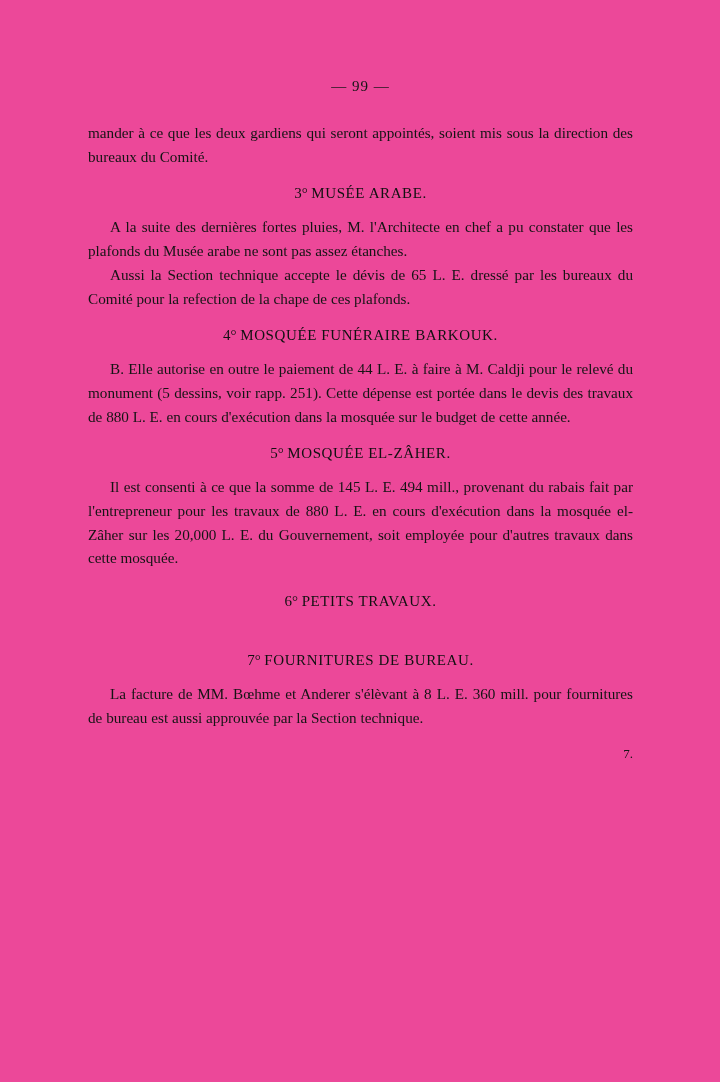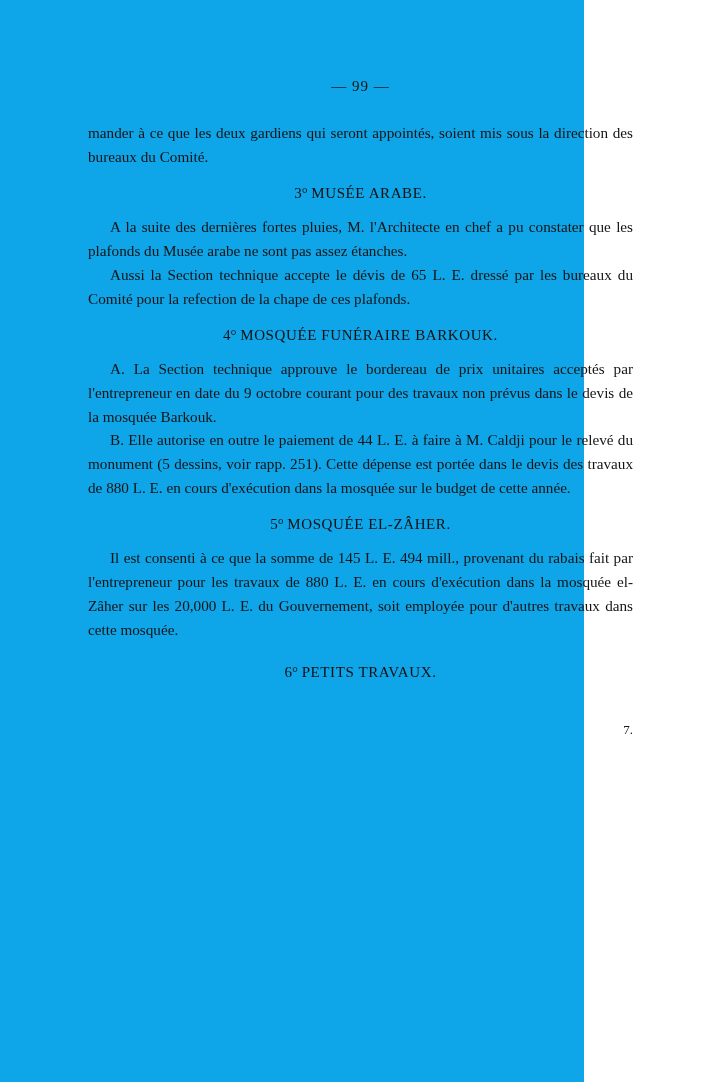--- a/index.html
+++ b/index.html
@@ -9,23 +9,23 @@
   body {
     width: 720px;
     height: 1082px;
     background: #ffffff;
     font-family: "Liberation Serif", serif;
     color: #1a1a1a;
     overflow: hidden;
   }
   .page {
     position: relative;
-    width: 584px;
+    width: 720px;
     height: 1082px;
-    background: #0ea5e9;
+    background: #ec4899;
   }
   .content {
     position: absolute;
     left: 88px;
     top: 78px;
     width: 545px;
   }
   .page-number {
     text-align: center;
     font-size: 15px;
@@ -103,21 +103,20 @@
       </div>
       <p class="para indent">A la suite des dernières fortes pluies, M. l'Architecte en chef a pu constater que les plafonds du Musée arabe ne sont pas assez étanches.</p>
       <p class="para indent">Aussi la Section technique accepte le dévis de 65 L. E. dressé par les bureaux du Comité pour la refection de la chape de ces plafonds.</p>
     </div>
 
     <div class="block">
       <div class="section-head">
         <span class="num">4°</span>
         <span class="title">MOSQUÉE FUNÉRAIRE BARKOUK.</span>
       </div>
-      <p class="para indent">A. La Section technique approuve le bordereau de prix unitaires acceptés par l'entrepreneur en date du 9 octobre courant pour des travaux non prévus dans le devis de la mosquée Barkouk.</p>
       <p class="para indent">B. Elle autorise en outre le paiement de 44 L. E. à faire à M. Caldji pour le relevé du monument (5 dessins, voir rapp. 251). Cette dépense est portée dans le devis des travaux de 880 L. E. en cours d'exécution dans la mosquée sur le budget de cette année.</p>
     </div>
 
     <div class="block">
       <div class="section-head">
         <span class="num">5°</span>
         <span class="title">MOSQUÉE EL-ZÂHER.</span>
       </div>
       <p class="para indent">Il est consenti à ce que la somme de 145 L. E. 494 mill., provenant du rabais fait par l'entrepreneur pour les travaux de 880 L. E. en cours d'exécution dans la mosquée el-Zâher sur les 20,000 L. E. du Gouvernement, soit employée pour d'autres travaux dans cette mosquée.</p>
     </div>
@@ -126,19 +125,26 @@
 
     <div class="block">
       <div class="section-head">
         <span class="num">6°</span>
         <span class="title">PETITS TRAVAUX.</span>
       </div>
     </div>
 
     <div class="gap-m"></div>
 
+    <div class="block">
+      <div class="section-head">
+        <span class="num">7°</span>
+        <span class="title">FOURNITURES DE BUREAU.</span>
+      </div>
+      <p class="para indent">La facture de MM. Bœhme et Anderer s'élèvant à 8 L. E. 360 mill. pour fournitures de bureau est aussi approuvée par la Section technique.</p>
+    </div>
 
     <div class="foot-wrap">
       <span class="sig">7.</span>
     </div>
 
   </div>
 </div>
 
 </body></html>

